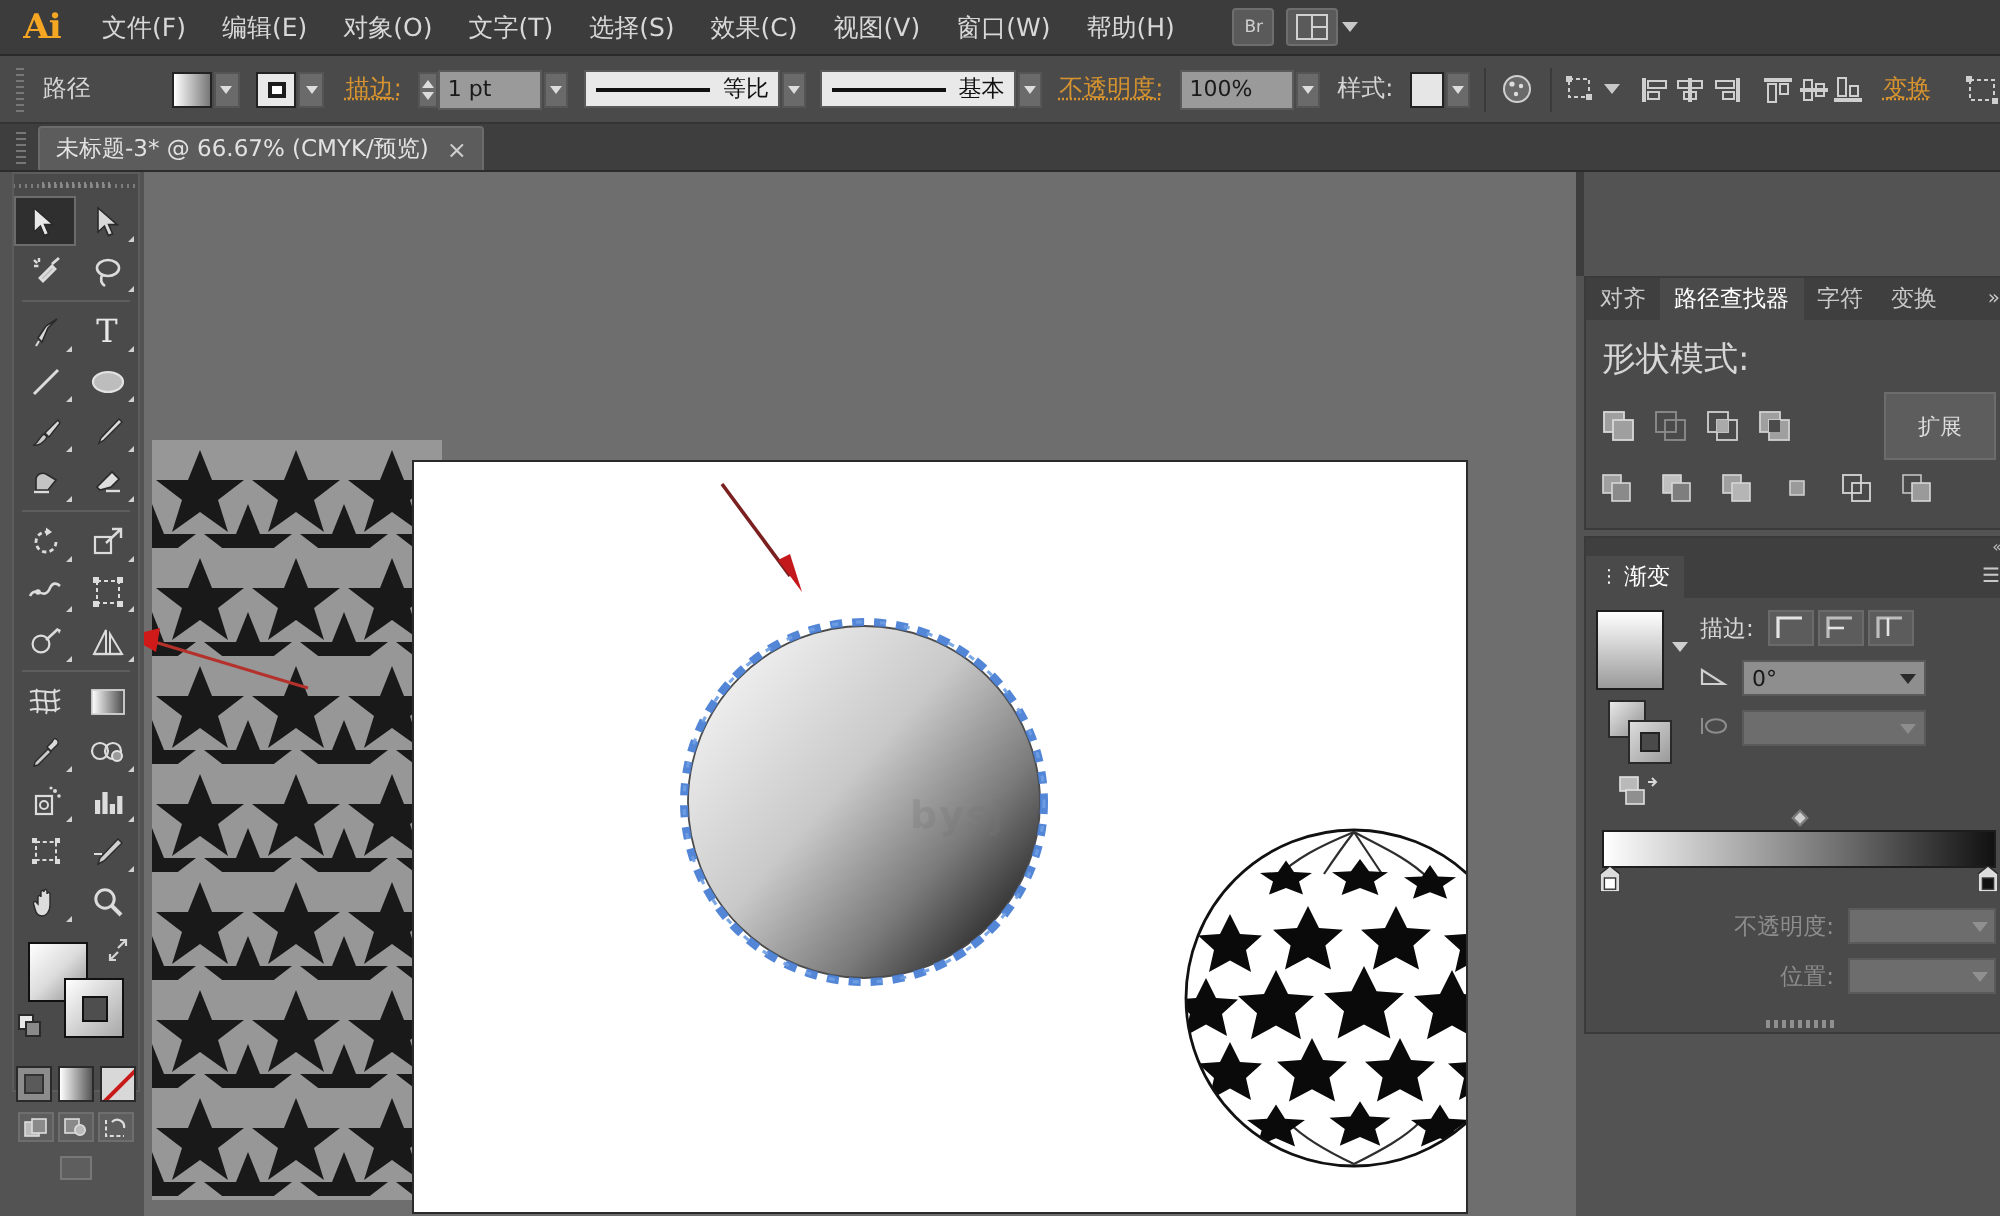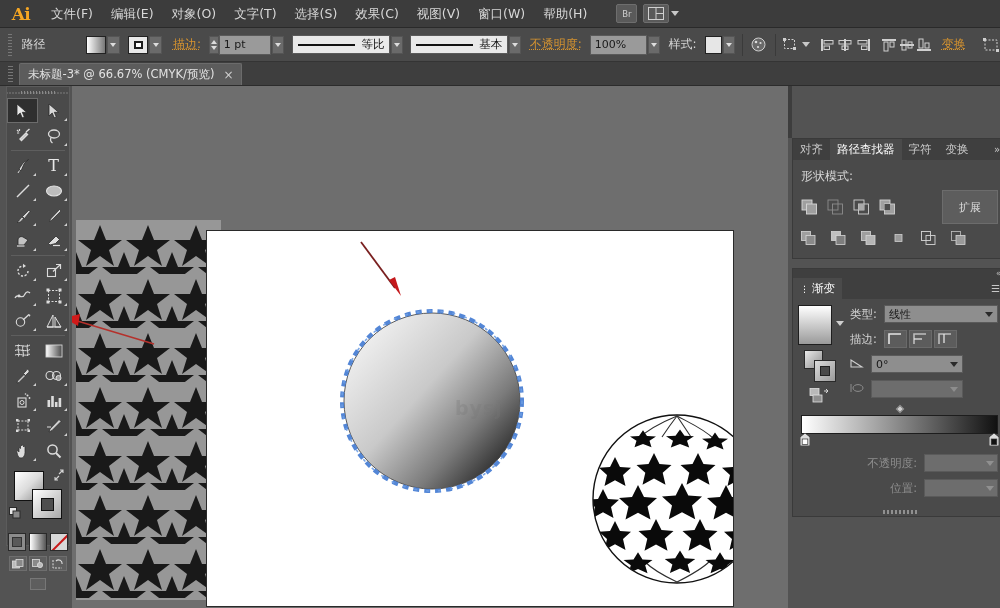--- a/index.html
+++ b/index.html
@@ -219,21 +219,21 @@
   .panel-tabs {
     display: flex; align-items: stretch; background: #3f3f3f; height: 21px;
   }
   .ptab {
     padding: 0 7px; display: flex; align-items: center;
     font-size: 11.5px; color: #c9c9c9; background: #3f3f3f;
   }
   .ptab.active { background: #4a4a4a; color: #ffffff; }
   .ptab-more { margin-left: auto; display:flex; align-items:center; padding: 0 6px; color:#c8c8c8; font-size:10px;}
   .panel-body { padding: 6px 8px 9px 8px; }
-  .panel-section-label { font-size: 12px; color: #d6d6d6; margin: 2px 0 5px 0; }
+  .panel-section-label { font-size: 17px; color: #d6d6d6; margin: 2px 0 5px 0; }
   .pf-row { display: flex; align-items: center; gap: 9px; margin-bottom: 7px; }
   .pf-btn {
     width: 17px; height: 16px; position: relative; color: #cfcfcf;
   }
   .expand-btn {
     margin-left: auto; height: 34px; min-width: 56px; background: #5d5d5d;
     border: 1px solid #6c6c6c; color: #dcdcdc; font-size: 11px;
     display: flex; align-items: center; justify-content: center; padding: 0 8px;
   }
   .g-row { display: flex; align-items: center; gap: 7px; margin-bottom: 7px; }
@@ -936,27 +936,20 @@
         <div style="width:24px;height:18px;">
           <svg width="24" height="18" viewBox="0 0 24 18">
               <rect x="1" y="1.5" width="9" height="7" fill="linear" style="fill:#b9b9b9;" stroke="#e0e0e0" stroke-width="0.8"></rect>
               <rect x="4" y="8" width="9" height="7" fill="#8f8f8f" stroke="#e0e0e0" stroke-width="0.8"></rect>
               <path d="M15 4 l4 0 M17 2 l2 2 l-2 2" stroke="#d8d8d8" stroke-width="1" fill="none"></path>
             </svg>
         </div>
       </div>
 
       <div style="flex:1;min-width:0;">
-        <div class="g-row">
-          <span class="g-label">类型:</span>
-          <div class="g-select">
-            <span>线性</span>
-            <span class="tri"></span>
-          </div>
-        </div>
         <div class="g-row">
           <span class="g-label">描边:</span>
           <div class="g-strokebtns">
             <div class="g-sb">
               <svg width="14" height="12" viewBox="0 0 14 12">
                   <path d="M1 11 L1 1 L13 1" stroke="#e4e4e4" stroke-width="1.6" fill="none"></path>
                 </svg>
             </div>
             <div class="g-sb">
               <svg width="14" height="12" viewBox="0 0 14 12">

